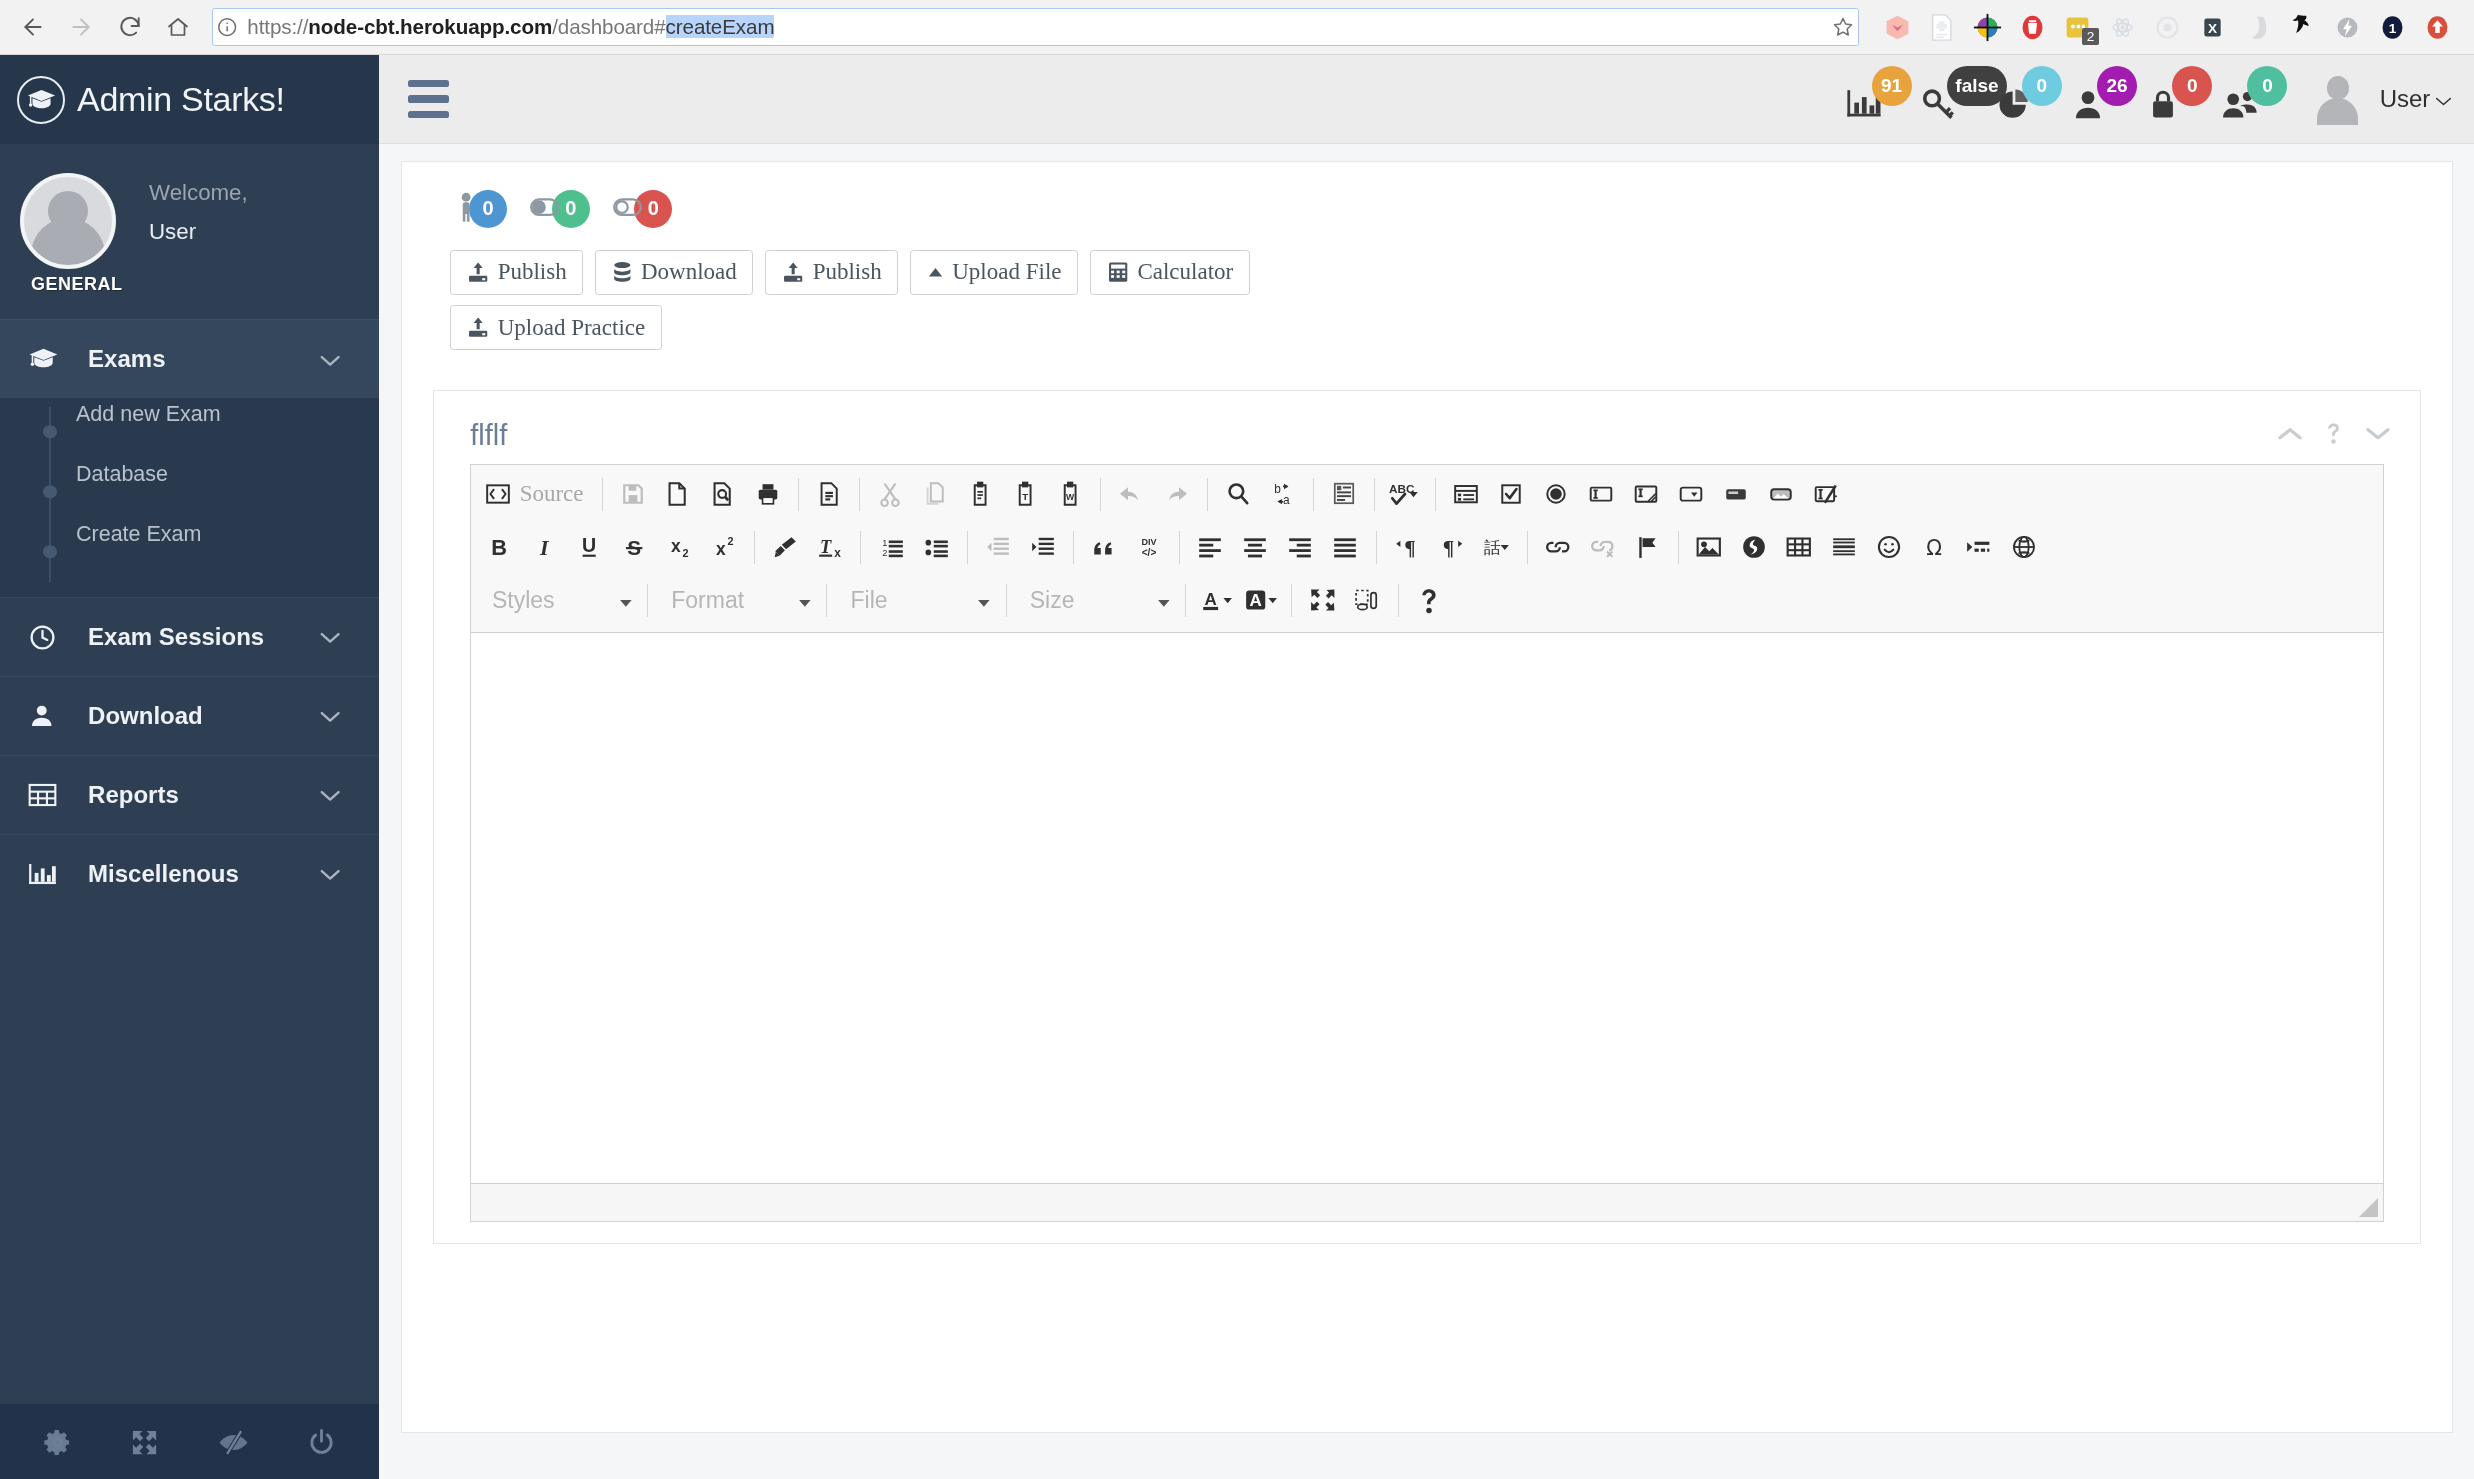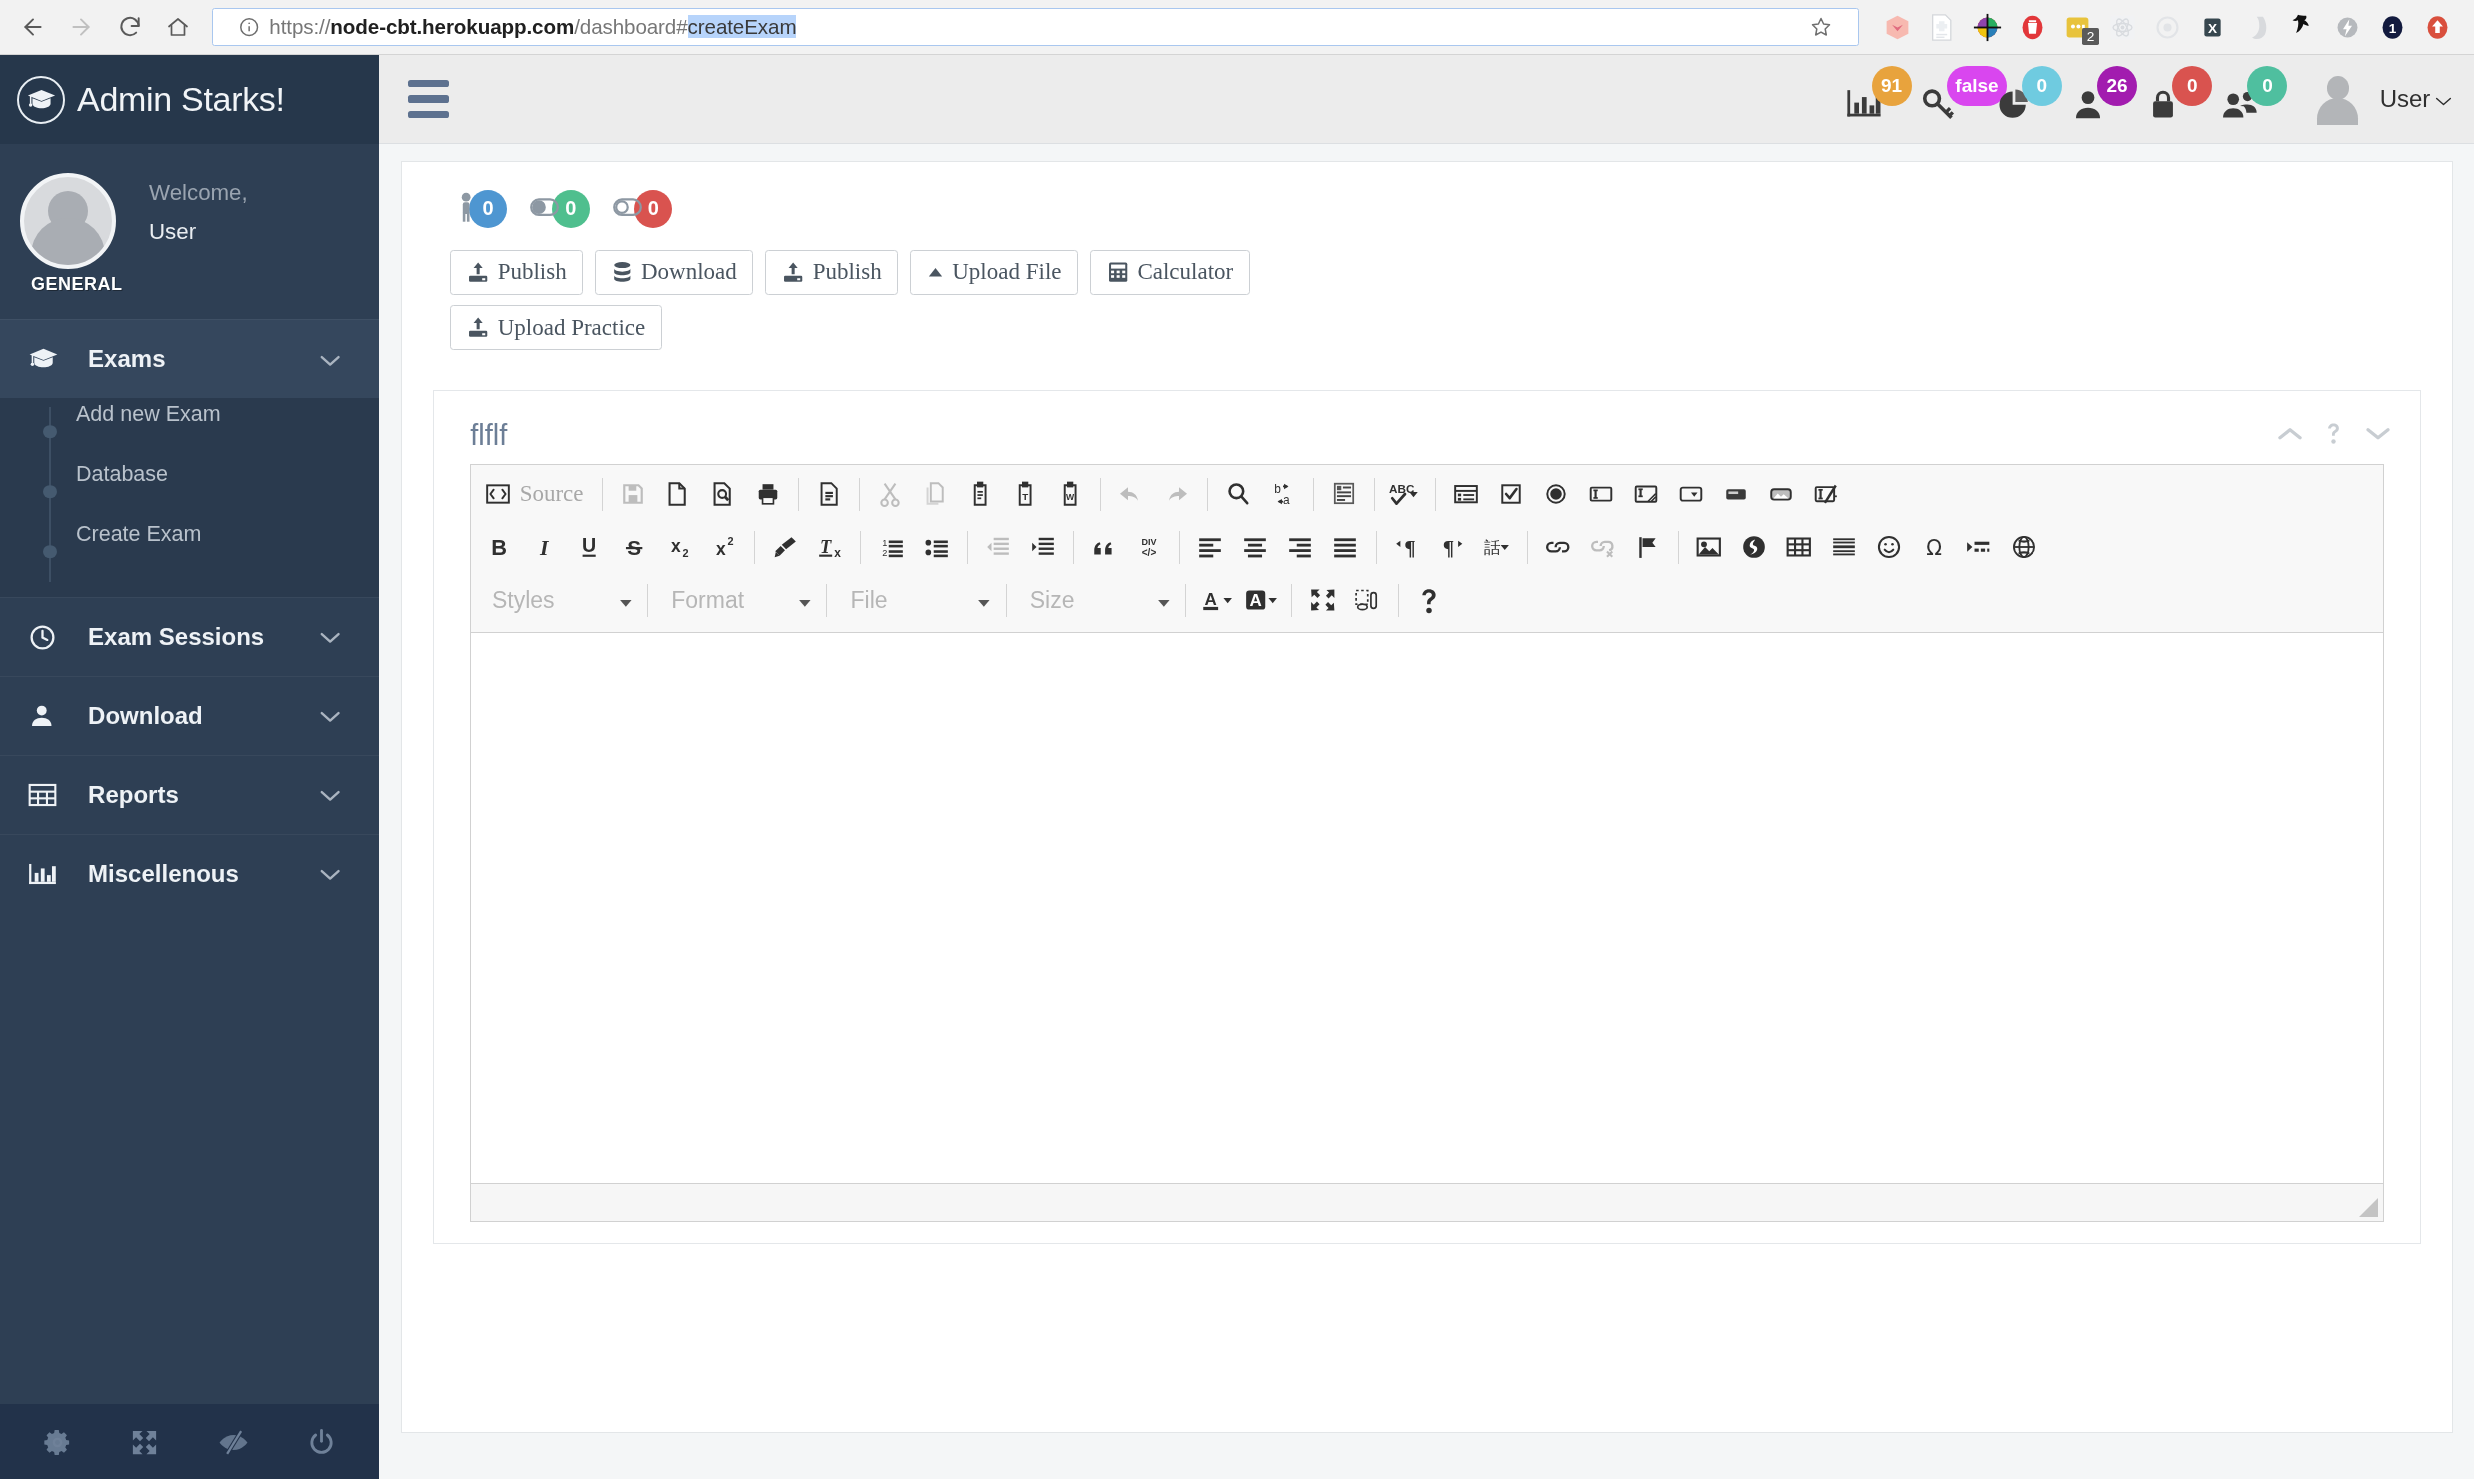--- a/index.html
+++ b/index.html
@@ -30,21 +30,21 @@
 
   #url-bar {
     flex: 1;
     height: 38px;
     margin: 0 12px 0 8.6px;
     background: #fff;
     border: 1.7px solid #a9c7ef;
     border-radius: 2.6px;
     display: flex;
     align-items: center;
-    padding: 0 25px;
+    padding: 0 3px;
     position: relative;
   }
   #info-icon {
     width: 22.3px; height: 22.3px; flex: none;
     margin-right: 8.6px;
     color: #6d6d6d;
   }
   #url-text {
     font-size: 20.6px;
     color: #777;
@@ -631,21 +631,21 @@
         </div>
 
         <div class="hdr-icon">
           <span class="glyph">
             <svg width="36" height="34" viewBox="0 0 26 24" fill="currentColor">
                 <circle cx="8" cy="8" r="5.3" fill="none" stroke="currentColor" stroke-width="2.6"></circle>
                 <path d="M11.5 11.5 22 22" stroke="currentColor" stroke-width="2.6" fill="none"></path>
                 <path d="M18 18l3-3M20.5 20.5l2.5-2.5" stroke="currentColor" stroke-width="2.4" fill="none"></path>
               </svg>
           </span>
-          <span class="hdr-badge" style="background:#d946ef">false</span>
+          <span class="hdr-badge" style="background:#404040">false</span>
         </div>
 
         <div class="hdr-icon">
           <span class="glyph">
             <svg width="36" height="34" viewBox="0 0 26 24" fill="currentColor">
                 <path d="M12 3a9.5 9.5 0 1 0 9.5 9.5H12z"></path>
                 <path d="M14 1.5v9h9A9.3 9.3 0 0 0 14 1.5z" opacity="0.8"></path>
               </svg>
           </span>
           <span class="hdr-badge" style="background:#6fcbe0">0</span>

